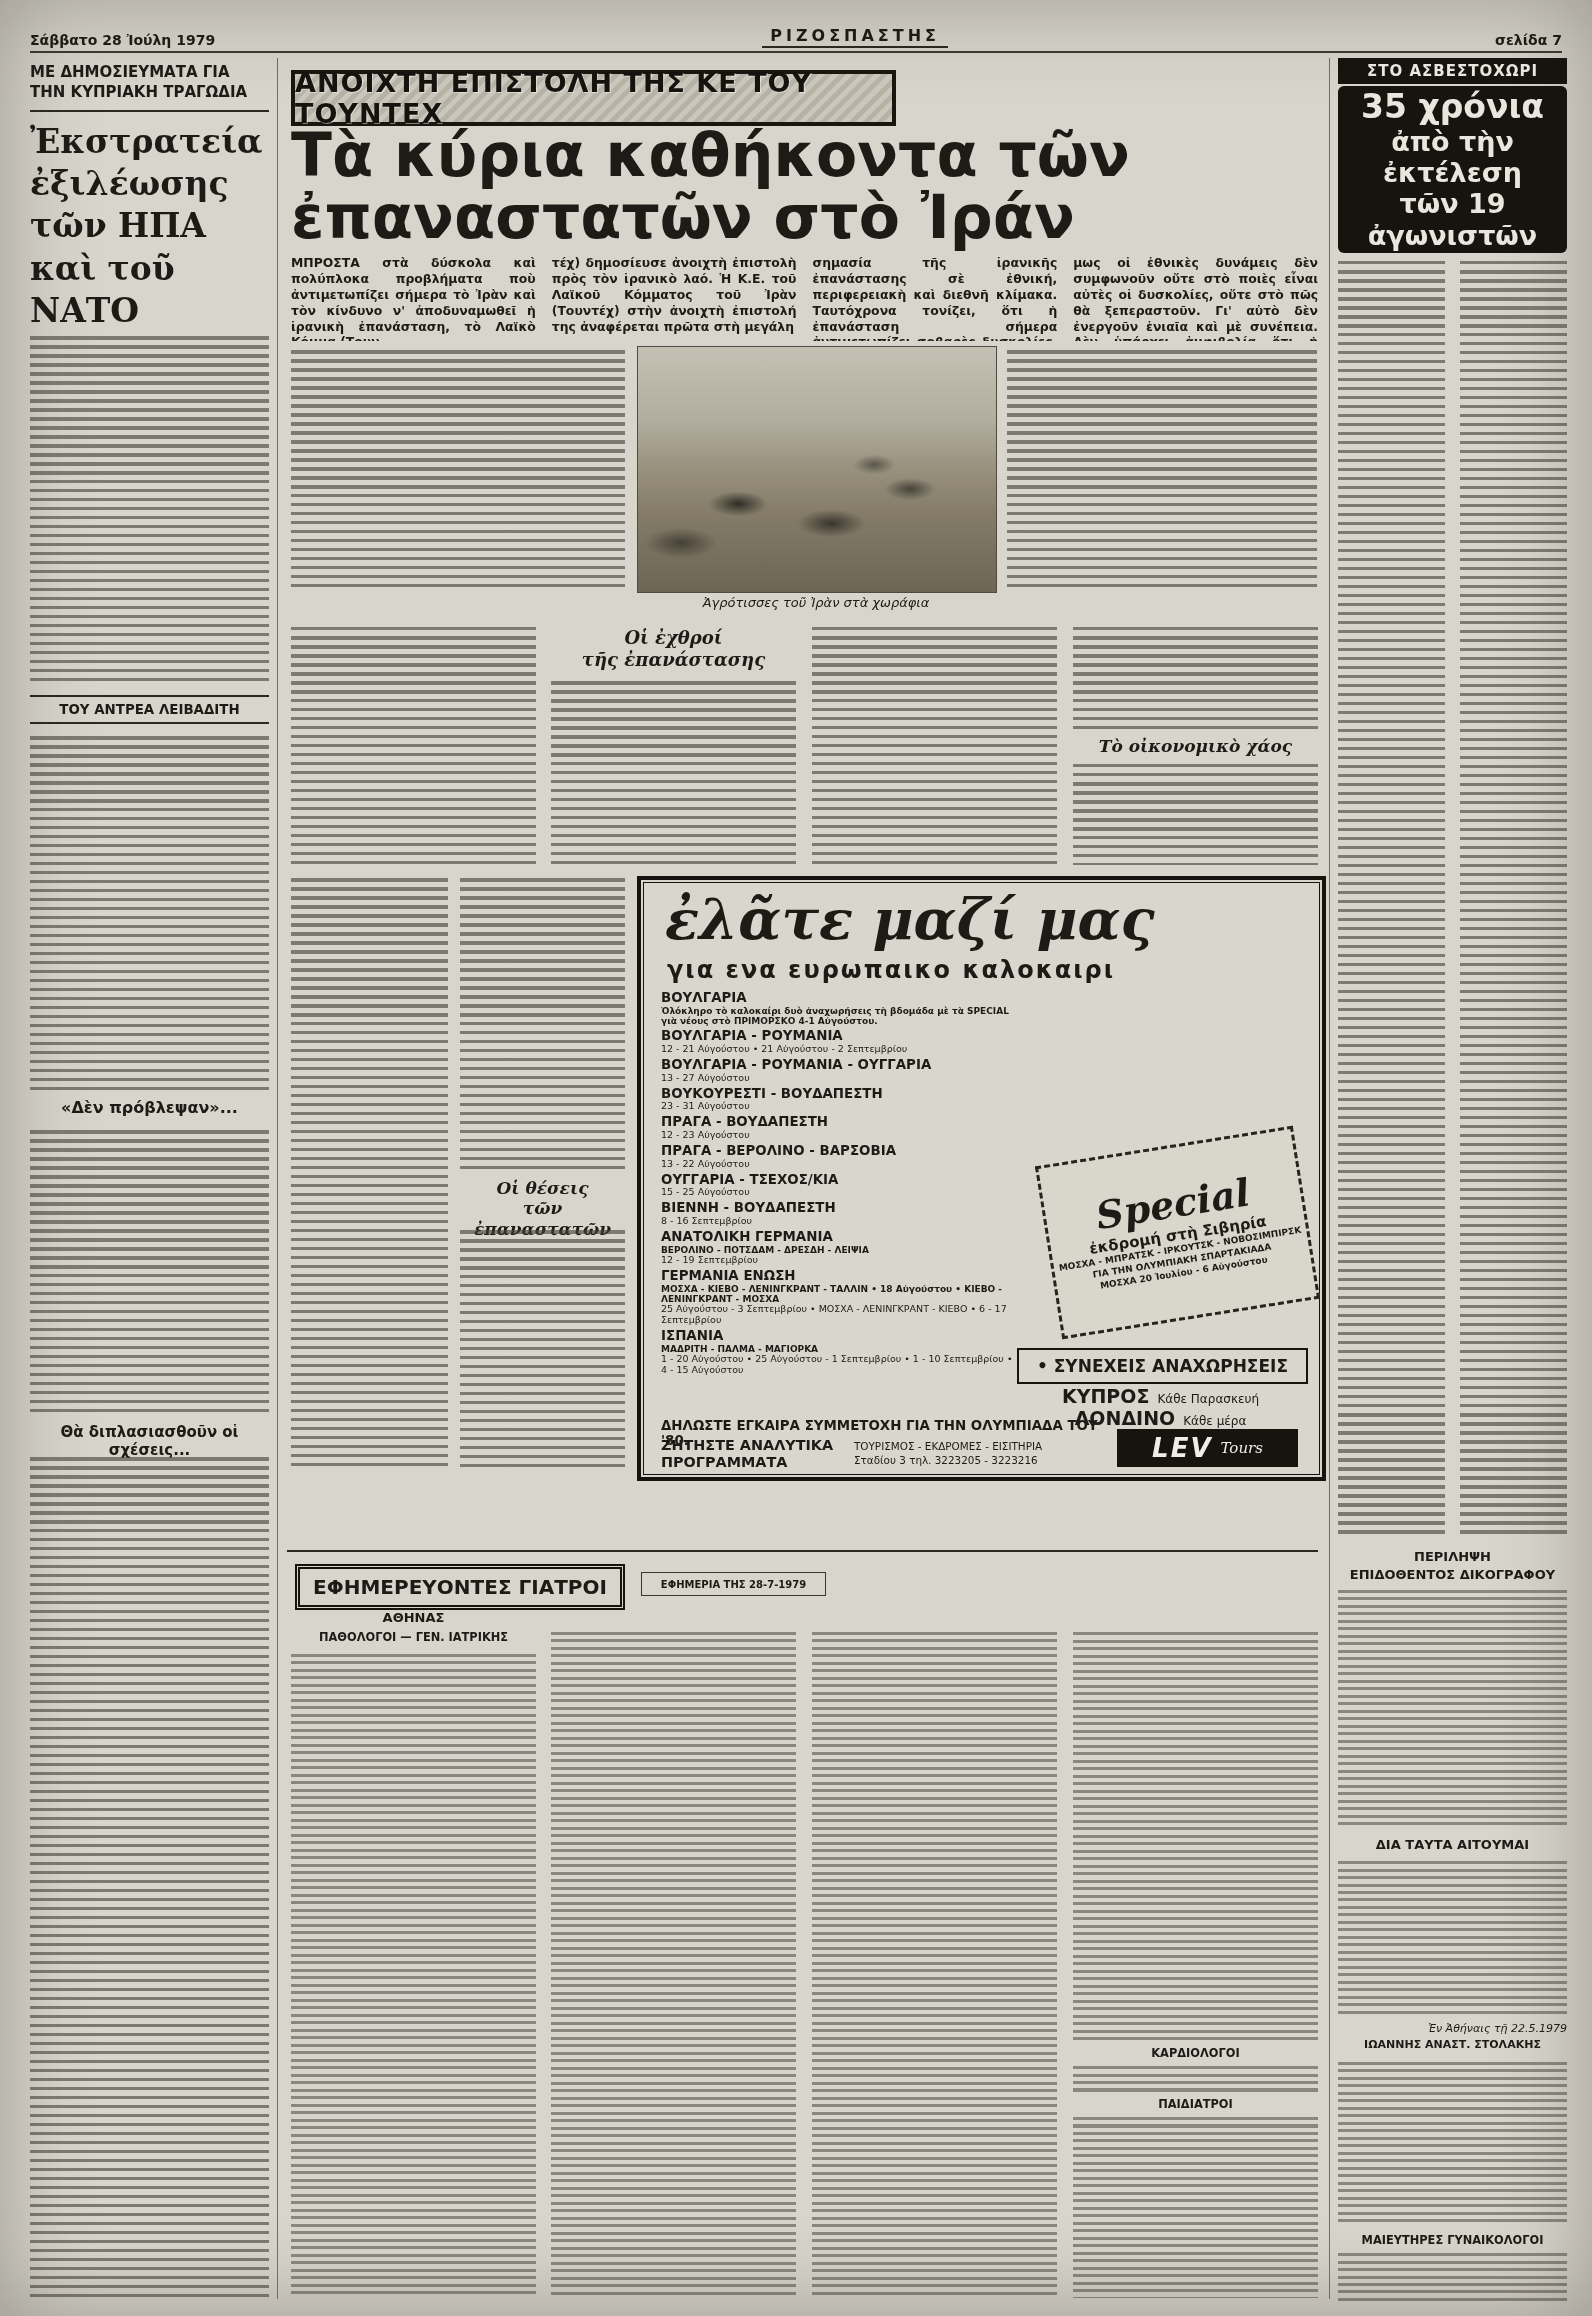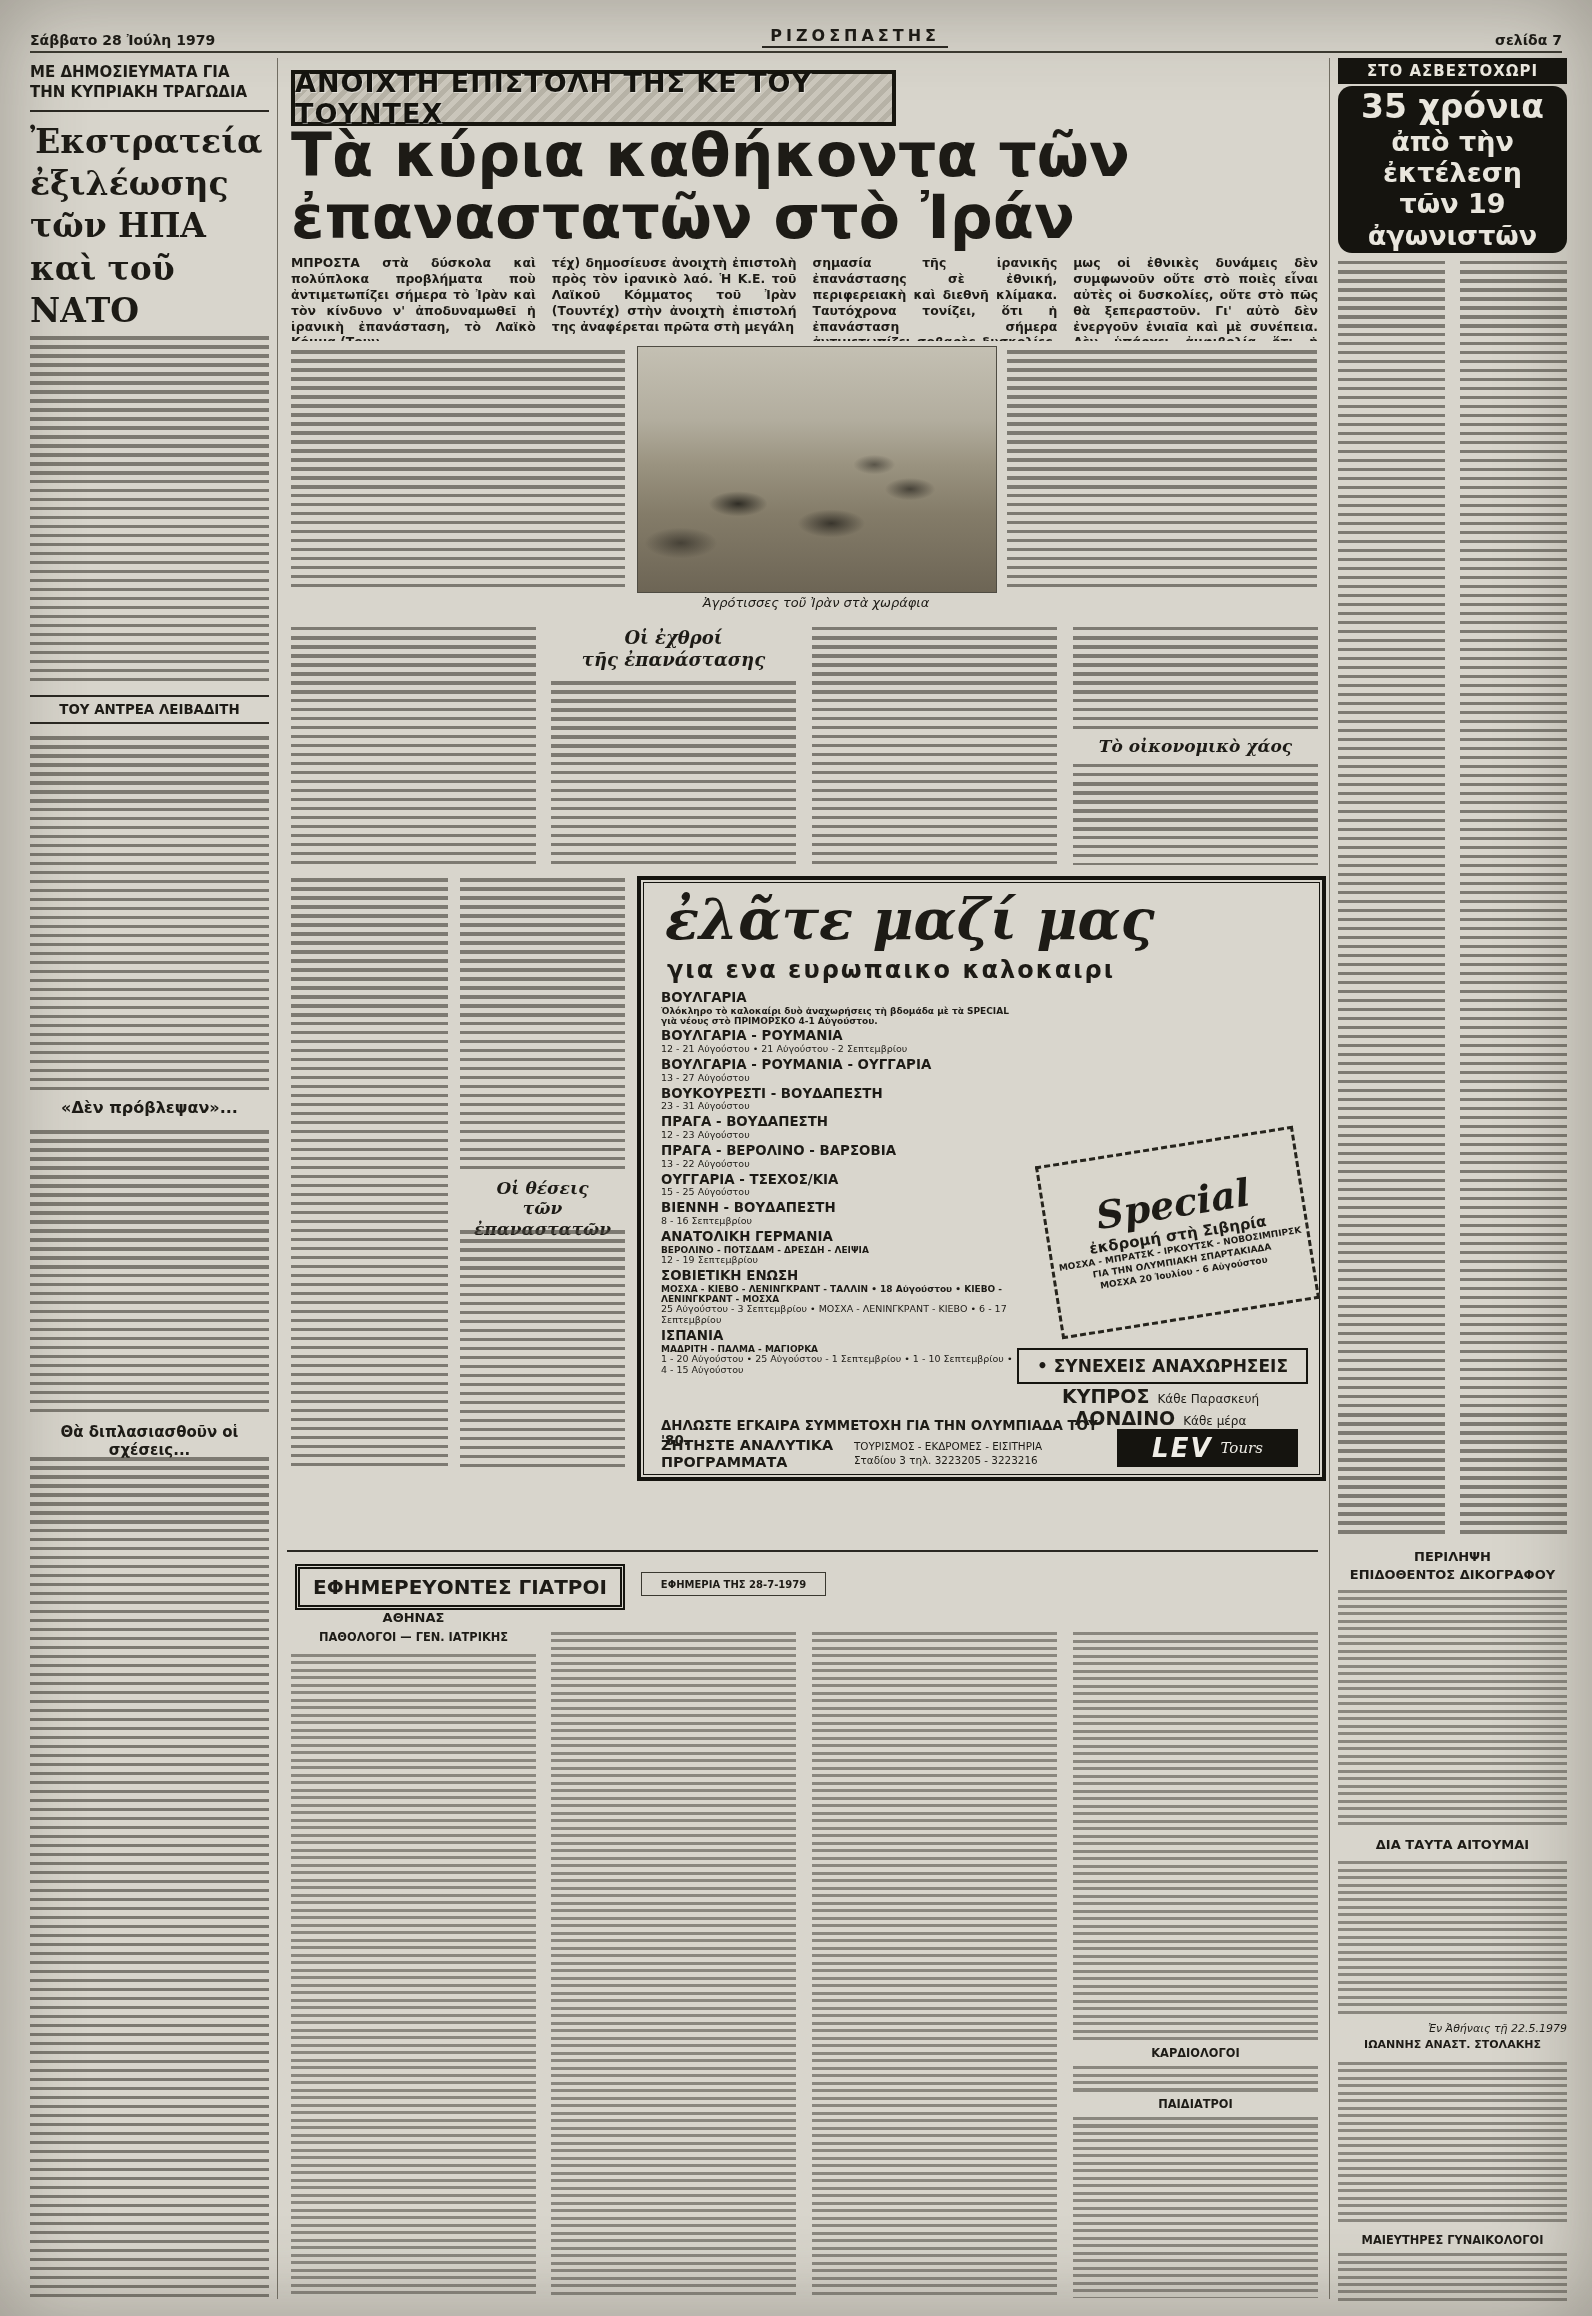--- a/index.html
+++ b/index.html
@@ -42,21 +42,21 @@
       radial-gradient(ellipse 52px 22px at 12% 80%,rgba(26,24,20,.55),rgba(0,0,0,0) 70%),
       radial-gradient(ellipse 30px 14px at 66% 48%,rgba(26,24,20,.5),rgba(0,0,0,0) 70%),
       linear-gradient(to bottom,#c4c0b3 0%,#b2ad9e 30%,#9a9380 48%,#847c69 68%,#6d6555 100%);}
   .caption{left:637px;top:595px;width:358px;font-style:italic;font-size:13px;text-align:center;}
   .ital-subhead{font-family:"DejaVu Serif",serif;font-style:italic;font-weight:bold;
                 font-size:18px;text-align:center;line-height:1.2;}
   
   .mem-strip{left:1338px;top:58px;width:229px;height:26px;background:#15140f;color:#e9e6dd;
              display:flex;align-items:center;justify-content:center;font-weight:bold;font-size:15px;letter-spacing:1px;}
   .memorial{left:1338px;top:86px;width:229px;height:167px;background:#15140f;color:#e9e6dd;
-            display:flex;flex-direction:column;align-items:center;justify-content:center;border-radius:14px;}
+            display:flex;flex-direction:column;align-items:center;justify-content:center;border-radius:6px;}
   .mem-line{font-weight:bold;font-size:27px;line-height:1.15;}
   .mem-line.big{font-size:33px;}
   .legal-title{font-weight:bold;font-size:13px;text-align:center;line-height:1.35;}
   .legal-small{font-size:11px;font-style:italic;text-align:right;}
   
   .adbox{left:637px;top:876px;width:681px;height:597px;border:4px solid #15140f;
          box-shadow:inset 0 0 0 2px #d8d5cc, inset 0 0 0 3px #15140f;background:#d9d6cd;}
   .ad-title{left:24px;top:6px;font-family:"DejaVu Serif",serif;font-weight:bold;font-style:italic;font-size:56px;text-align:center;}
   .ad-sub{left:26px;top:76px;font-weight:bold;font-size:24px;letter-spacing:2px;}
   .tours{left:20px;top:111px;width:354px;}
@@ -208,21 +208,21 @@
           <div class="tour-dates">8 - 16 Σεπτεμβρίου</div>
         </div>
 
         <div class="tour">
           <div class="tour-name">ΑΝΑΤΟΛΙΚΗ ΓΕΡΜΑΝΙΑ</div>
           <div class="tour-route">ΒΕΡΟΛΙΝΟ - ΠΟΤΣΔΑΜ - ΔΡΕΣΔΗ - ΛΕΙΨΙΑ</div>
           <div class="tour-dates">12 - 19 Σεπτεμβρίου</div>
         </div>
 
         <div class="tour">
-          <div class="tour-name">ΣΟΒΙΕΤΙΚΗ ΕΝΩΣΗ</div>
+          <div class="tour-name">ΓΕΡΜΑΝΙΑ ΕΝΩΣΗ</div>
           <div class="tour-route">ΜΟΣΧΑ - ΚΙΕΒΟ - ΛΕΝΙΝΓΚΡΑΝΤ - ΤΑΛΛΙΝ • 18 Αὐγούστου • ΚΙΕΒΟ - ΛΕΝΙΝΓΚΡΑΝΤ - ΜΟΣΧΑ</div>
           <div class="tour-dates">25 Αὐγούστου - 3 Σεπτεμβρίου • ΜΟΣΧΑ - ΛΕΝΙΝΓΚΡΑΝΤ - ΚΙΕΒΟ • 6 - 17 Σεπτεμβρίου</div>
         </div>
 
         <div class="tour">
           <div class="tour-name">ΙΣΠΑΝΙΑ</div>
           <div class="tour-route">ΜΑΔΡΙΤΗ - ΠΑΛΜΑ - ΜΑΓΙΟΡΚΑ</div>
           <div class="tour-dates">1 - 20 Αὐγούστου • 25 Αὐγούστου - 1 Σεπτεμβρίου • 1 - 10 Σεπτεμβρίου • 4 - 15 Αὐγούστου</div>
         </div>
       </div>

